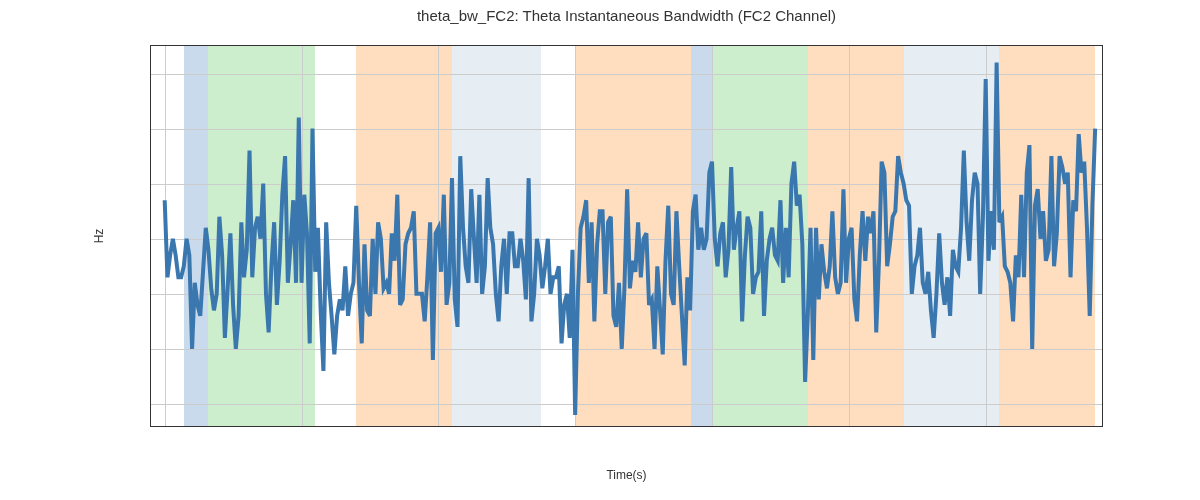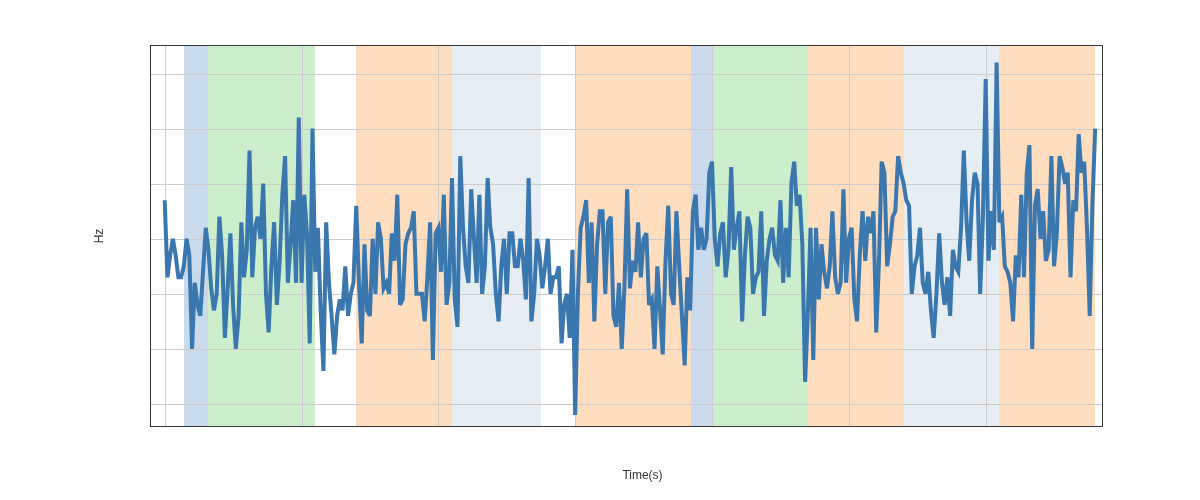--- a/index.html
+++ b/index.html
@@ -57,40 +57,40 @@
     .region-green { background: rgba(144, 218, 144, 0.45); }
     .region-orange { background: rgba(255, 190, 130, 0.5); }
     .region-lightblue { background: rgba(173, 200, 220, 0.3); }
     .x-label {
       position: absolute;
       bottom: -35px;
       left: 50%;
       transform: translateX(-50%);
       font-size: 12px;
       color: #333;
-      margin-left: 16px;
     }
     .y-label {
       position: absolute;
       left: -58px;
       top: 50%;
       transform: translateY(-50%) rotate(-90deg);
       font-size: 12px;
       color: #333;
     }
     svg.line-svg {
       position: absolute;
       top: 0; left: 0;
       width: 100%; height: 100%;
     }
   </style>
 </head>
 <body>
 
 <div class="chart-container">
+  <div class="chart-title">theta_bw_FC2: Theta Instantaneous Bandwidth (FC2 Channel)</div>
   <div class="plot-area">
     <div class="region region-blue" style="left: 3.45324%; width: 2.58993%;"></div>
       <div class="region region-green" style="left: 6.04317%; width: 11.223%;"></div>
       <div class="region region-orange" style="left: 21.5827%; width: 10.0719%;"></div>
       <div class="region region-lightblue" style="left: 31.6547%; width: 9.35252%;"></div>
       <div class="region region-orange" style="left: 44.6043%; width: 12.2302%;"></div>
       <div class="region region-blue" style="left: 56.8345%; width: 2.15827%;"></div>
       <div class="region region-green" style="left: 58.9928%; width: 10.0719%;"></div>
       <div class="region region-orange" style="left: 69.0647%; width: 10.0719%;"></div>
       <div class="region region-lightblue" style="left: 79.1367%; width: 10.0719%;"></div>

